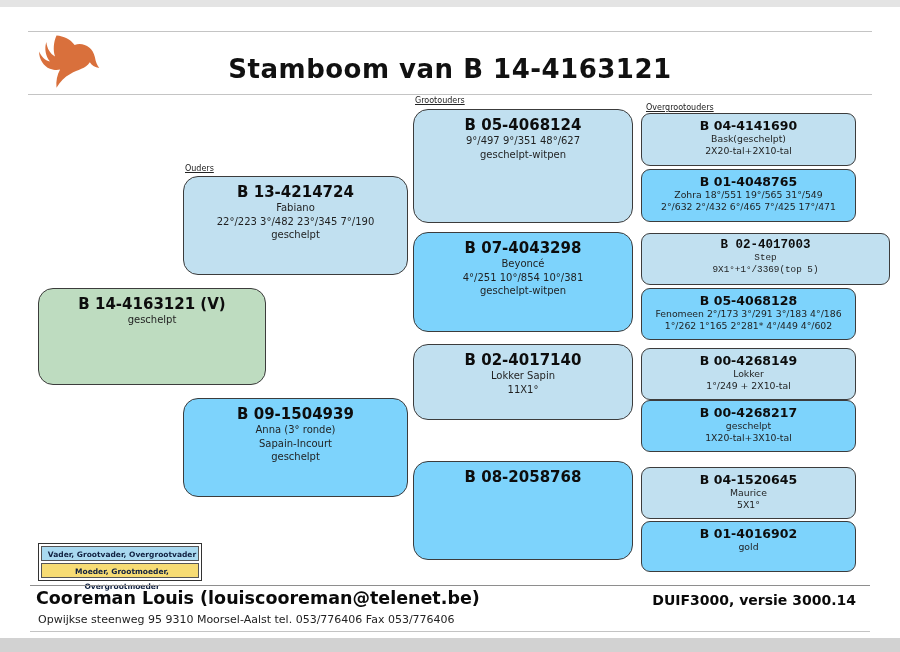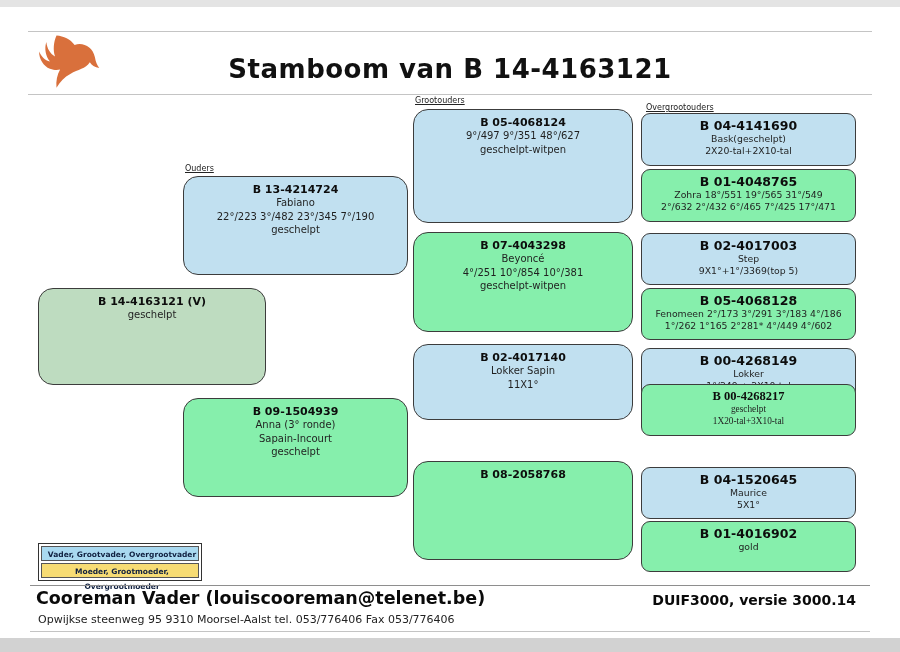--- a/index.html
+++ b/index.html
@@ -16,25 +16,25 @@
     position:absolute;left:0;top:54px;width:900px;text-align:center;
     font-size:26px;font-weight:bold;letter-spacing:0.5px;color:#111;
   }
   .gen-label{
     position:absolute;font-size:8px;color:#222;text-decoration:underline;
   }
   .pbox{
     position:absolute;box-sizing:border-box;border:1.3px solid #3c3c3c;
     border-radius:15px;text-align:center;padding-top:6px;
   }
-  .pbox .ring{font-weight:bold;font-size:11px;color:#0d0d0d;}
+  .pbox .ring{font-weight:bold;font-size:15px;color:#0d0d0d;}
   .pbox .line{font-size:10px;line-height:13.5px;color:#1f1f1f;}
   .pbox .line:first-of-type{margin-top:4px;}
   .blue{background:#c1e0f0;}
-  .yellow{background:#86efac;}
+  .yellow{background:#7dd3fc;}
   .green{background:#bedcc0;}
   .small{border-radius:9px;padding-top:4px;}
   .small .ring{font-size:12.5px;}
   .small .line{font-size:9.3px;line-height:11.5px;}
   .small .line:first-of-type{margin-top:1px;}
   .subject .line:first-of-type{margin-top:28px;}
   .legend{
     position:absolute;left:38px;top:543px;border:1px solid #333;
     padding:2px;background:#fff;
   }
@@ -119,54 +119,54 @@
 <div class="pbox blue small" style="left:641px;top:113px;width:215px;height:53px;">
   <div class="ring">B 04-4141690</div>
   <div class="line">Bask(geschelpt)</div>
   <div class="line">2X20-tal+2X10-tal</div>
 </div>
 <div class="pbox yellow small" style="left:641px;top:169px;width:215px;height:53px;">
   <div class="ring">B 01-4048765</div>
   <div class="line">Zohra 18°/551 19°/565 31°/549</div>
   <div class="line">2°/632  2°/432  6°/465  7°/425  17°/471</div>
 </div>
-<div class="pbox blue small" style="left:641px;top:233px;width:215px;height:52px;">
+<div class="pbox blue small" style="left:641px;top:233px;width:249px;height:52px;font-family:Liberation Mono, monospace;">
   <div class="ring">B 02-4017003</div>
   <div class="line">Step</div>
   <div class="line">9X1°+1°/3369(top 5)</div>
 </div>
 <div class="pbox yellow small" style="left:641px;top:288px;width:215px;height:52px;">
   <div class="ring">B 05-4068128</div>
   <div class="line">Fenomeen 2°/173 3°/291 3°/183 4°/186</div>
   <div class="line">1°/262  1°165  2°281*  4°/449 4°/602</div>
 </div>
 <div class="pbox blue small" style="left:641px;top:348px;width:215px;height:52px;">
   <div class="ring">B 00-4268149</div>
   <div class="line">Lokker</div>
   <div class="line">1°/249 + 2X10-tal</div>
 </div>
-<div class="pbox yellow small" style="left:641px;top:384px;width:215px;height:52px;font-family:Liberation Serif, serif;">
+<div class="pbox yellow small" style="left:641px;top:400px;width:215px;height:52px;">
   <div class="ring">B 00-4268217</div>
   <div class="line">geschelpt</div>
   <div class="line">1X20-tal+3X10-tal</div>
 </div>
 <div class="pbox blue small" style="left:641px;top:467px;width:215px;height:52px;">
   <div class="ring">B 04-1520645</div>
   <div class="line">Maurice</div>
   <div class="line">5X1°</div>
 </div>
 <div class="pbox yellow small" style="left:641px;top:521px;width:215px;height:51px;">
   <div class="ring">B 01-4016902</div>
   <div class="line">gold</div>
 </div>
 
 <div class="legend">
   <div class="legend-row legend-blue">Vader, Grootvader, Overgrootvader</div>
   <div class="legend-row legend-yellow">Moeder, Grootmoeder, Overgrootmoeder</div>
 </div>
 
 <div class="hline" style="left:30px;top:585px;width:840px;background:#8e8e8e;"></div>
-<div class="footer-owner">Cooreman Vader (louiscooreman@telenet.be)</div>
+<div class="footer-owner">Cooreman Louis (louiscooreman@telenet.be)</div>
 <div class="footer-soft">DUIF3000, versie 3000.14</div>
 <div class="footer-addr">Opwijkse steenweg 95   9310   Moorsel-Aalst   tel. 053/776406 Fax 053/776406</div>
 <div class="hline" style="left:30px;top:631px;width:840px;"></div>
 
 <div class="strip-bottom"></div>
 
 </body></html>

